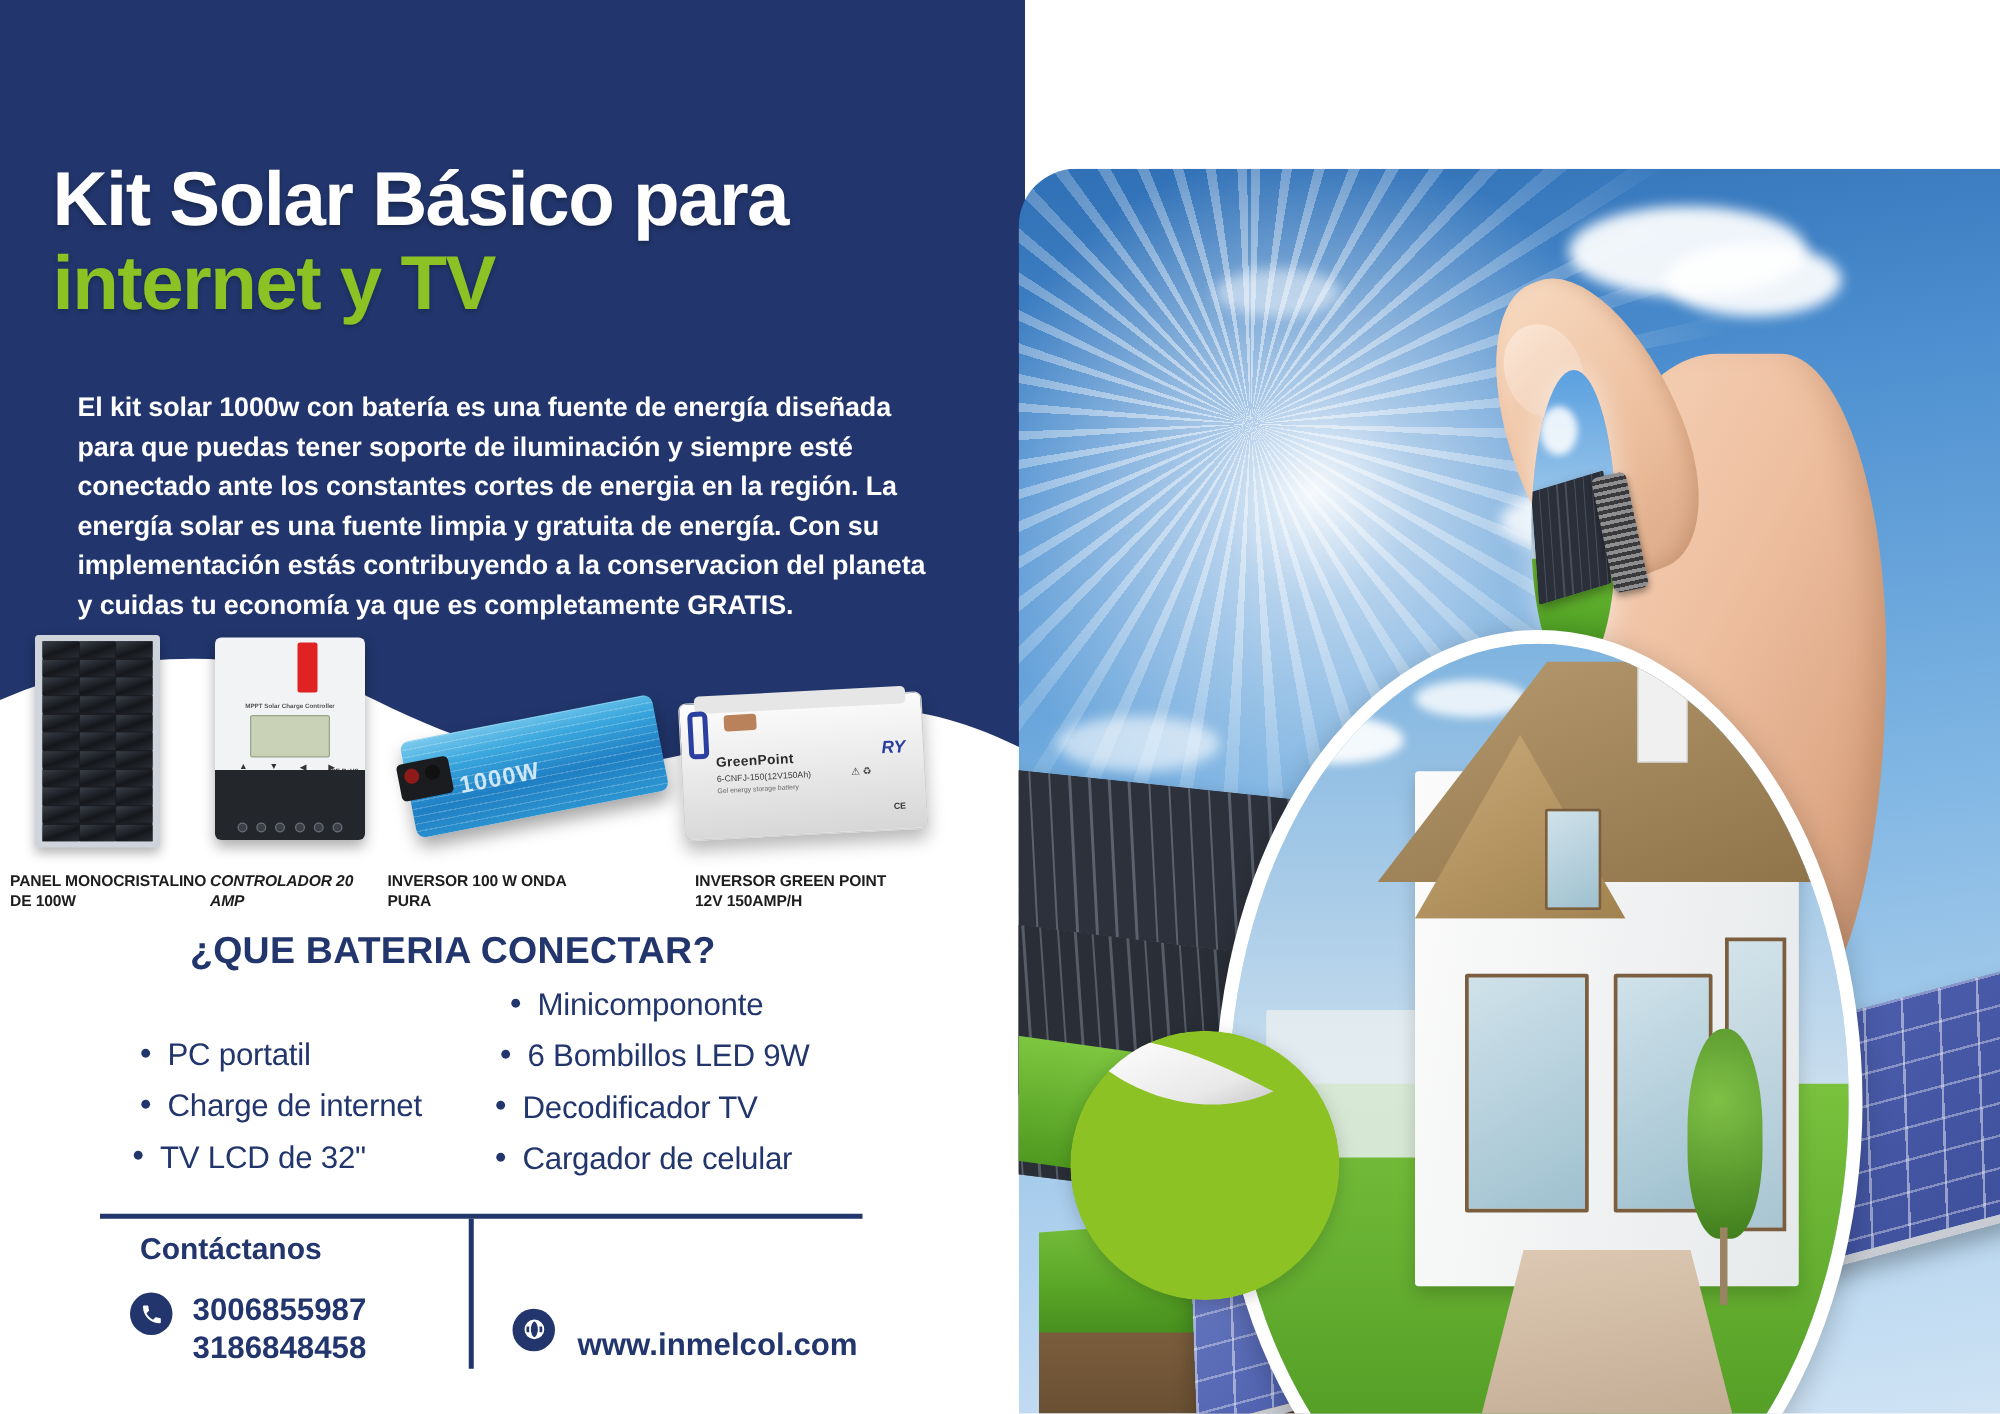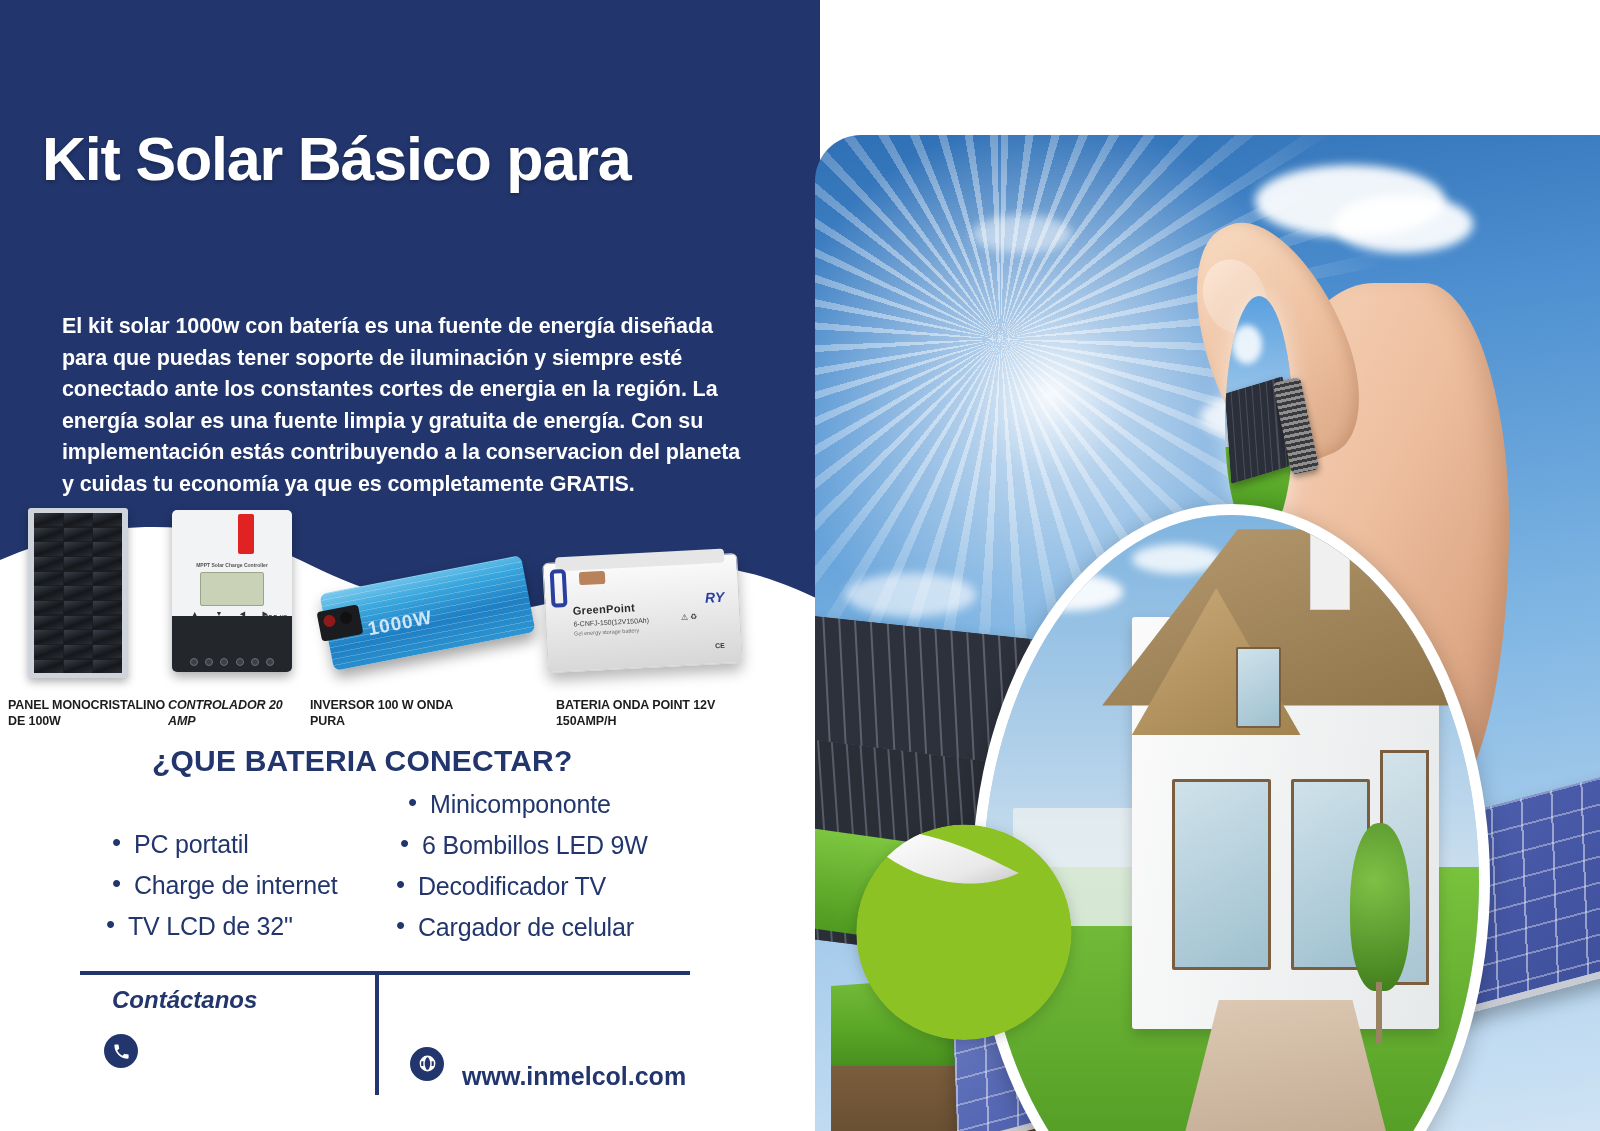--- a/index.html
+++ b/index.html
@@ -137,21 +137,21 @@
   .b4{ left:330px; top:4px; }
   .b5{ left:322px; top:45px; }
   .b6{ left:318px; top:86px; }
   .b7{ left:318px; top:127px; }
 
   
   .hr-main{ position:absolute; left:80px; top:971px; width:610px; height:4px; background:#22366D; z-index:8; }
   .vr{ position:absolute; left:375px; top:975px; width:4px; height:120px; background:#22366D; z-index:8; }
   .contact-h{
     position:absolute; left:112px; top:986px; z-index:8;
-    font-size:24px; font-weight:bold; color:#22366D;font-style:italic;
+    font-size:24px; font-weight:bold; color:#22366D;
   }
   .phone-row{ position:absolute; left:104px; top:1034px; display:flex; align-items:flex-start; gap:16px; z-index:8; }
   .icon-circle{
     width:34px; height:34px; border-radius:50%; background:#22366D;
     display:flex; align-items:center; justify-content:center; flex:0 0 34px;
   }
   .icon-circle svg{ width:19px; height:19px; fill:#ffffff; }
   .phones{ color:#22366D; font-size:25px; font-weight:bold; line-height:1.18; }
   .web-row{ position:absolute; left:410px; top:1036px; display:flex; align-items:center; gap:18px; z-index:8; }
   .web-url{ color:#22366D; font-size:25px; font-weight:bold;margin-top:26px; }
@@ -417,20 +417,21 @@
       <div class="fg-grass"></div>
       <div class="leg lg1"></div>
       <div class="leg lg2"></div>
       <div class="leg lg3"></div>
       <div class="fg-array"></div>
     </div>
   </div>
 
   <div class="title-block">
     <div class="title-l1">Kit Solar Básico para</div>
+    <div class="title-l2">internet y TV</div>
   </div>
 
   <div class="lead">El kit solar 1000w con batería es una fuente de energía diseñada para que puedas tener soporte de iluminación y siempre esté conectado ante los constantes cortes de energia en la región. La energía solar es una fuente limpia y gratuita de energía. Con su implementación estás contribuyendo a la conservacion del planeta y cuidas tu economía ya que es completamente GRATIS.</div>
 
   <div class="products">
 
     <div class="prod p-panel">
       <div class="panel-frame">
         <div class="panel-cells">
           <i></i>
@@ -522,21 +523,21 @@
         <div class="batt-marks">⚠♻</div>
         <div class="batt-ce">CE</div>
       </div>
     </div>
   </div>
 
   <div class="caps">
     <div class="cap cap-1">PANEL MONOCRISTALINO DE 100W</div>
     <div class="cap cap-2">CONTROLADOR 20 AMP</div>
     <div class="cap cap-3">INVERSOR 100 W ONDA PURA</div>
-    <div class="cap cap-4">BATERIA ONDA POINT 12V 150AMP/H</div>
+    <div class="cap cap-4">INVERSOR GREEN POINT 12V 150AMP/H</div>
   </div>
 
   <div class="connect-h">¿QUE BATERIA CONECTAR?</div>
 
   <div class="bullets">
     <div class="b b1">PC portatil</div>
     <div class="b b2">Charge de internet</div>
     <div class="b b3">TV LCD de 32"</div>
     <div class="b b4">Minicompononte</div>
     <div class="b b5">6 Bombillos LED 9W</div>
@@ -548,20 +549,24 @@
   <div class="vr"></div>
 
   <div class="contact-h">Contáctanos</div>
 
   <div class="phone-row">
     <span class="icon-circle">
       <svg viewBox="0 0 24 24">
           <path d="M6.6 10.8c1.4 2.8 3.8 5.2 6.6 6.6l2.2-2.2c.3-.3.7-.4 1-.2 1.2.4 2.4.6 3.6.6.6 0 1 .4 1 1V20c0 .6-.4 1-1 1C10.6 21 3 13.4 3 4c0-.6.4-1 1-1h3.5c.6 0 1 .4 1 1 0 1.3.2 2.5.6 3.6.1.3 0 .7-.2 1l-2.3 2.2z"></path>
         </svg>
     </span>
+    <span class="phones">
+      <span>3006855987</span><br>
+      <span>3186848458</span>
+    </span>
   </div>
 
   <div class="web-row">
     <span class="icon-circle">
       <svg viewBox="0 0 24 24">
           <path d="M12 2a10 10 0 100 20 10 10 0 000-20zm0 2c1.3 0 2.6 2.3 3.1 5H8.9C9.4 6.3 10.7 4 12 4zM6.9 9c-.1.9-.2 1.9-.2 3s.1 2.1.2 3H4.3A8 8 0 014 12c0-1 .1-2 .3-3h2.6zM8.7 9h6.6c.1.9.2 1.9.2 3s-.1 2.1-.2 3H8.7c-.1-.9-.2-1.9-.2-3s.1-2.1.2-3zm8.4 0h2.6c.2 1 .3 2 .3 3s-.1 2-.3 3h-2.6c.1-.9.2-1.9.2-3s-.1-2.1-.2-3zM12 20c-1.3 0-2.6-2.3-3.1-5h6.2c-.5 2.7-1.8 5-3.1 5z"></path>
         </svg>
     </span>
     <span class="web-url">www.inmelcol.com</span>
   </div>

